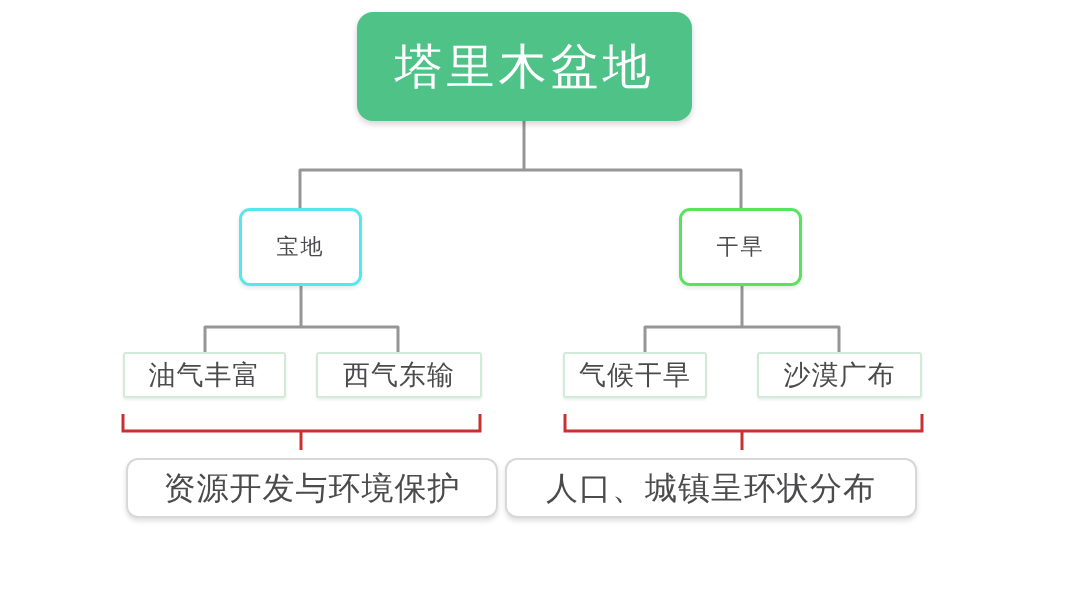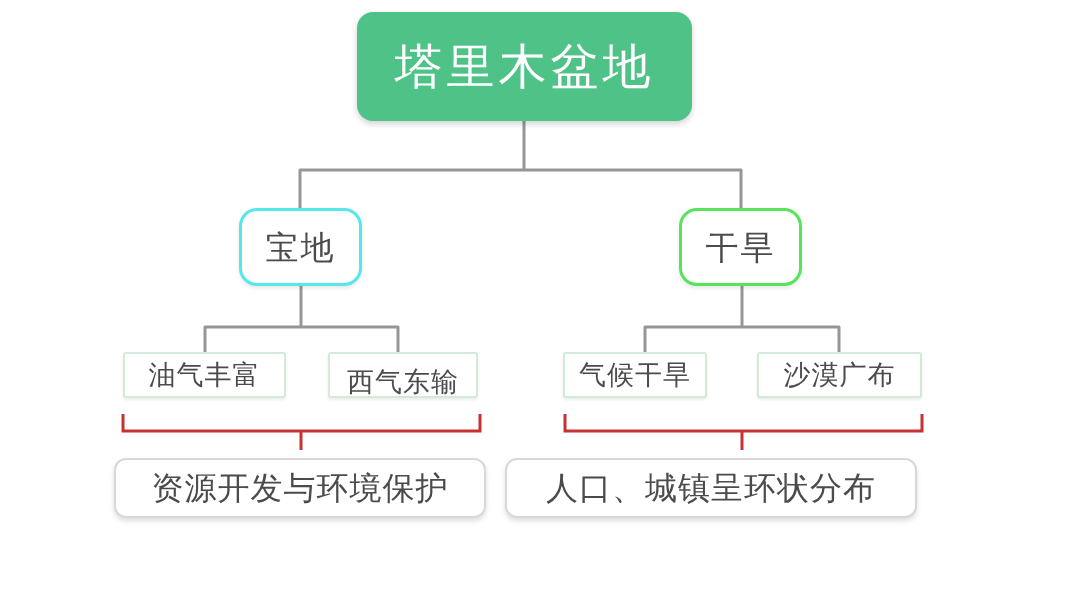--- a/index.html
+++ b/index.html
@@ -44,22 +44,22 @@
     border-radius: 16px;
     font-size: 48px;
     letter-spacing: 4px;
     box-shadow: 0 3px 6px rgba(0,0,0,0.18);
   }
   .branch-node {
     top: 208px;
     width: 123px;
     height: 78px;
     border: 3px solid;
-    border-radius: 18px;
-    font-size: 33px;
+    border-radius: 11px;
+    font-size: 22px;
     letter-spacing: 2px;
     box-shadow: 0 2px 4px rgba(0,0,0,0.10);
   }
   .branch-baodi {
     left: 239px;
     border-color: #54e7ec;
   }
   .branch-ganhan {
     left: 679px;
     border-color: #57e35c;
@@ -67,33 +67,33 @@
   .leaf-node {
     top: 352px;
     height: 46px;
     border: 2px solid #d2ead8;
     border-radius: 3px;
     font-size: 27px;
     letter-spacing: 1px;
     box-shadow: 0 2px 3px rgba(0,0,0,0.08);
   }
   .leaf-1 { left: 123px; width: 163px; }
-  .leaf-2 { left: 328px; width: 150px; align-items: flex-end; }
+  .leaf-2 { left: 316px; width: 166px; }
   .leaf-3 { left: 563px; width: 144px; }
   .leaf-4 { left: 757px; width: 165px; }
   .summary-box {
     top: 458px;
     height: 60px;
     border: 2px solid #d8d8d8;
     border-radius: 12px;
     font-size: 32px;
     letter-spacing: 1px;
     box-shadow: 0 3px 5px rgba(0,0,0,0.13);
   }
-  .summary-left { left: 114px; width: 372px; }
+  .summary-left { left: 126px; width: 372px; }
   .summary-right { left: 505px; width: 412px; }
 </style>
 </head>
 <body>
 
 <div class="stage">
 
   <svg class="connector-svg" viewBox="0 0 1080 608" xmlns="http://www.w3.org/2000/svg">
 
     <g stroke="#969696" stroke-width="3" fill="none" stroke-linejoin="round" stroke-linecap="butt">

